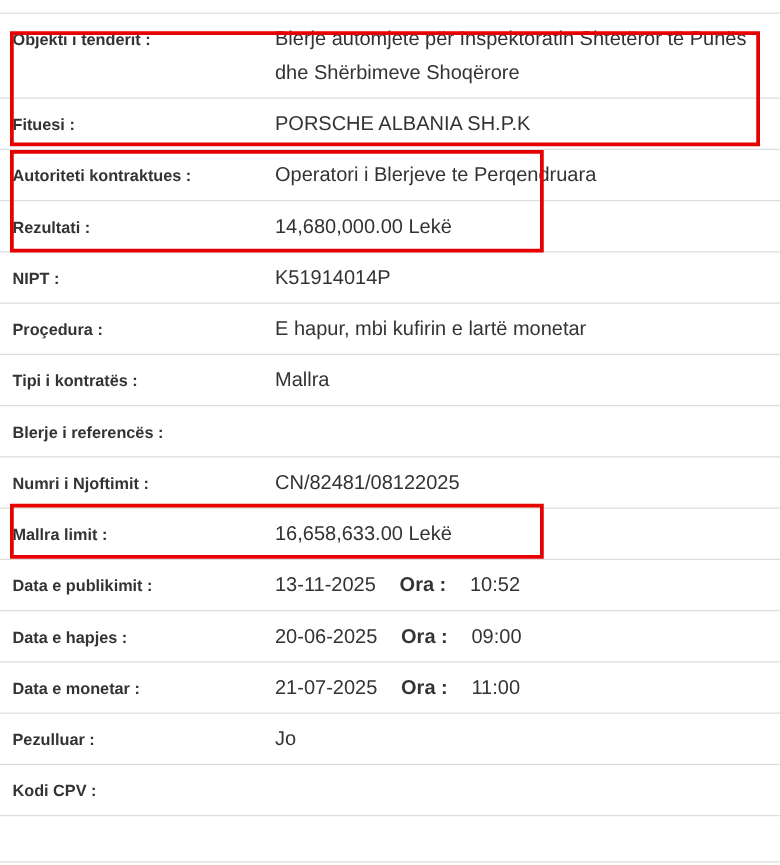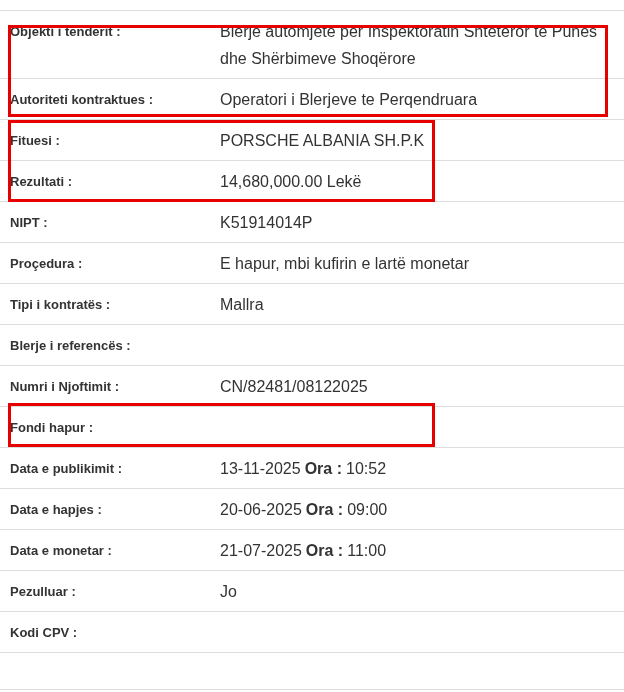--- a/index.html
+++ b/index.html
@@ -34,21 +34,21 @@
     line-height: 27px;
     color: var(--text, #333333);
   }
   .value {
     flex: 1;
     font-size: 16px;
     line-height: 27px;
     padding-right: 16px;
     color: var(--text, #333333);
   }
-  .value .ora { font-weight: bold; margin: 0 4px; }
+  .value .ora { font-weight: bold; margin: 0 19px; }
 
   .hl-box {
     position: absolute;
     border: 3px solid var(--red, #e60000);
     pointer-events: none;
     background: transparent;
   }
   .hl-box.box-a { left: 8px;  top: 25px;  width: 600px; height: 92px; }
   .hl-box.box-b { left: 8px;  top: 120px; width: 427px; height: 82px; }
   .hl-box.box-c { left: 8px;  top: 403px; width: 427px; height: 44px; }
@@ -59,27 +59,27 @@
 <div class="page">
 
   <div class="details-table">
 
     <div class="row">
       <div class="label">Objekti i tenderit :</div>
       <div class="value">Blerje automjete për Inspektoratin Shtetëror të Punës dhe Shërbimeve Shoqërore</div>
     </div>
 
     <div class="row">
-      <div class="label">Autoriteti kontraktues :</div>
-      <div class="value">Operatori i Blerjeve te Perqendruara</div>
+      <div class="label">Fituesi :</div>
+      <div class="value">PORSCHE ALBANIA SH.P.K</div>
     </div>
 
     <div class="row">
-      <div class="label">Fituesi :</div>
-      <div class="value">PORSCHE ALBANIA SH.P.K</div>
+      <div class="label">Autoriteti kontraktues :</div>
+      <div class="value">Operatori i Blerjeve te Perqendruara</div>
     </div>
 
     <div class="row">
       <div class="label">Rezultati :</div>
       <div class="value">14,680,000.00 Lekë</div>
     </div>
 
     <div class="row">
       <div class="label">NIPT :</div>
       <div class="value">K51914014P</div>
@@ -98,21 +98,22 @@
     <div class="row">
       <div class="label">Blerje i referencës :</div>
     </div>
 
     <div class="row">
       <div class="label">Numri i Njoftimit :</div>
       <div class="value">CN/82481/08122025</div>
     </div>
 
     <div class="row">
-      <div class="label">Fondi hapur :</div>
+      <div class="label">Mallra limit :</div>
+      <div class="value">16,658,633.00 Lekë</div>
     </div>
 
     <div class="row">
       <div class="label">Data e publikimit :</div>
       <div class="value"><span>13-11-2025</span><span class="ora">Ora :</span><span>10:52</span></div>
     </div>
 
     <div class="row">
       <div class="label">Data e hapjes :</div>
       <div class="value"><span>20-06-2025</span><span class="ora">Ora :</span><span>09:00</span></div>

